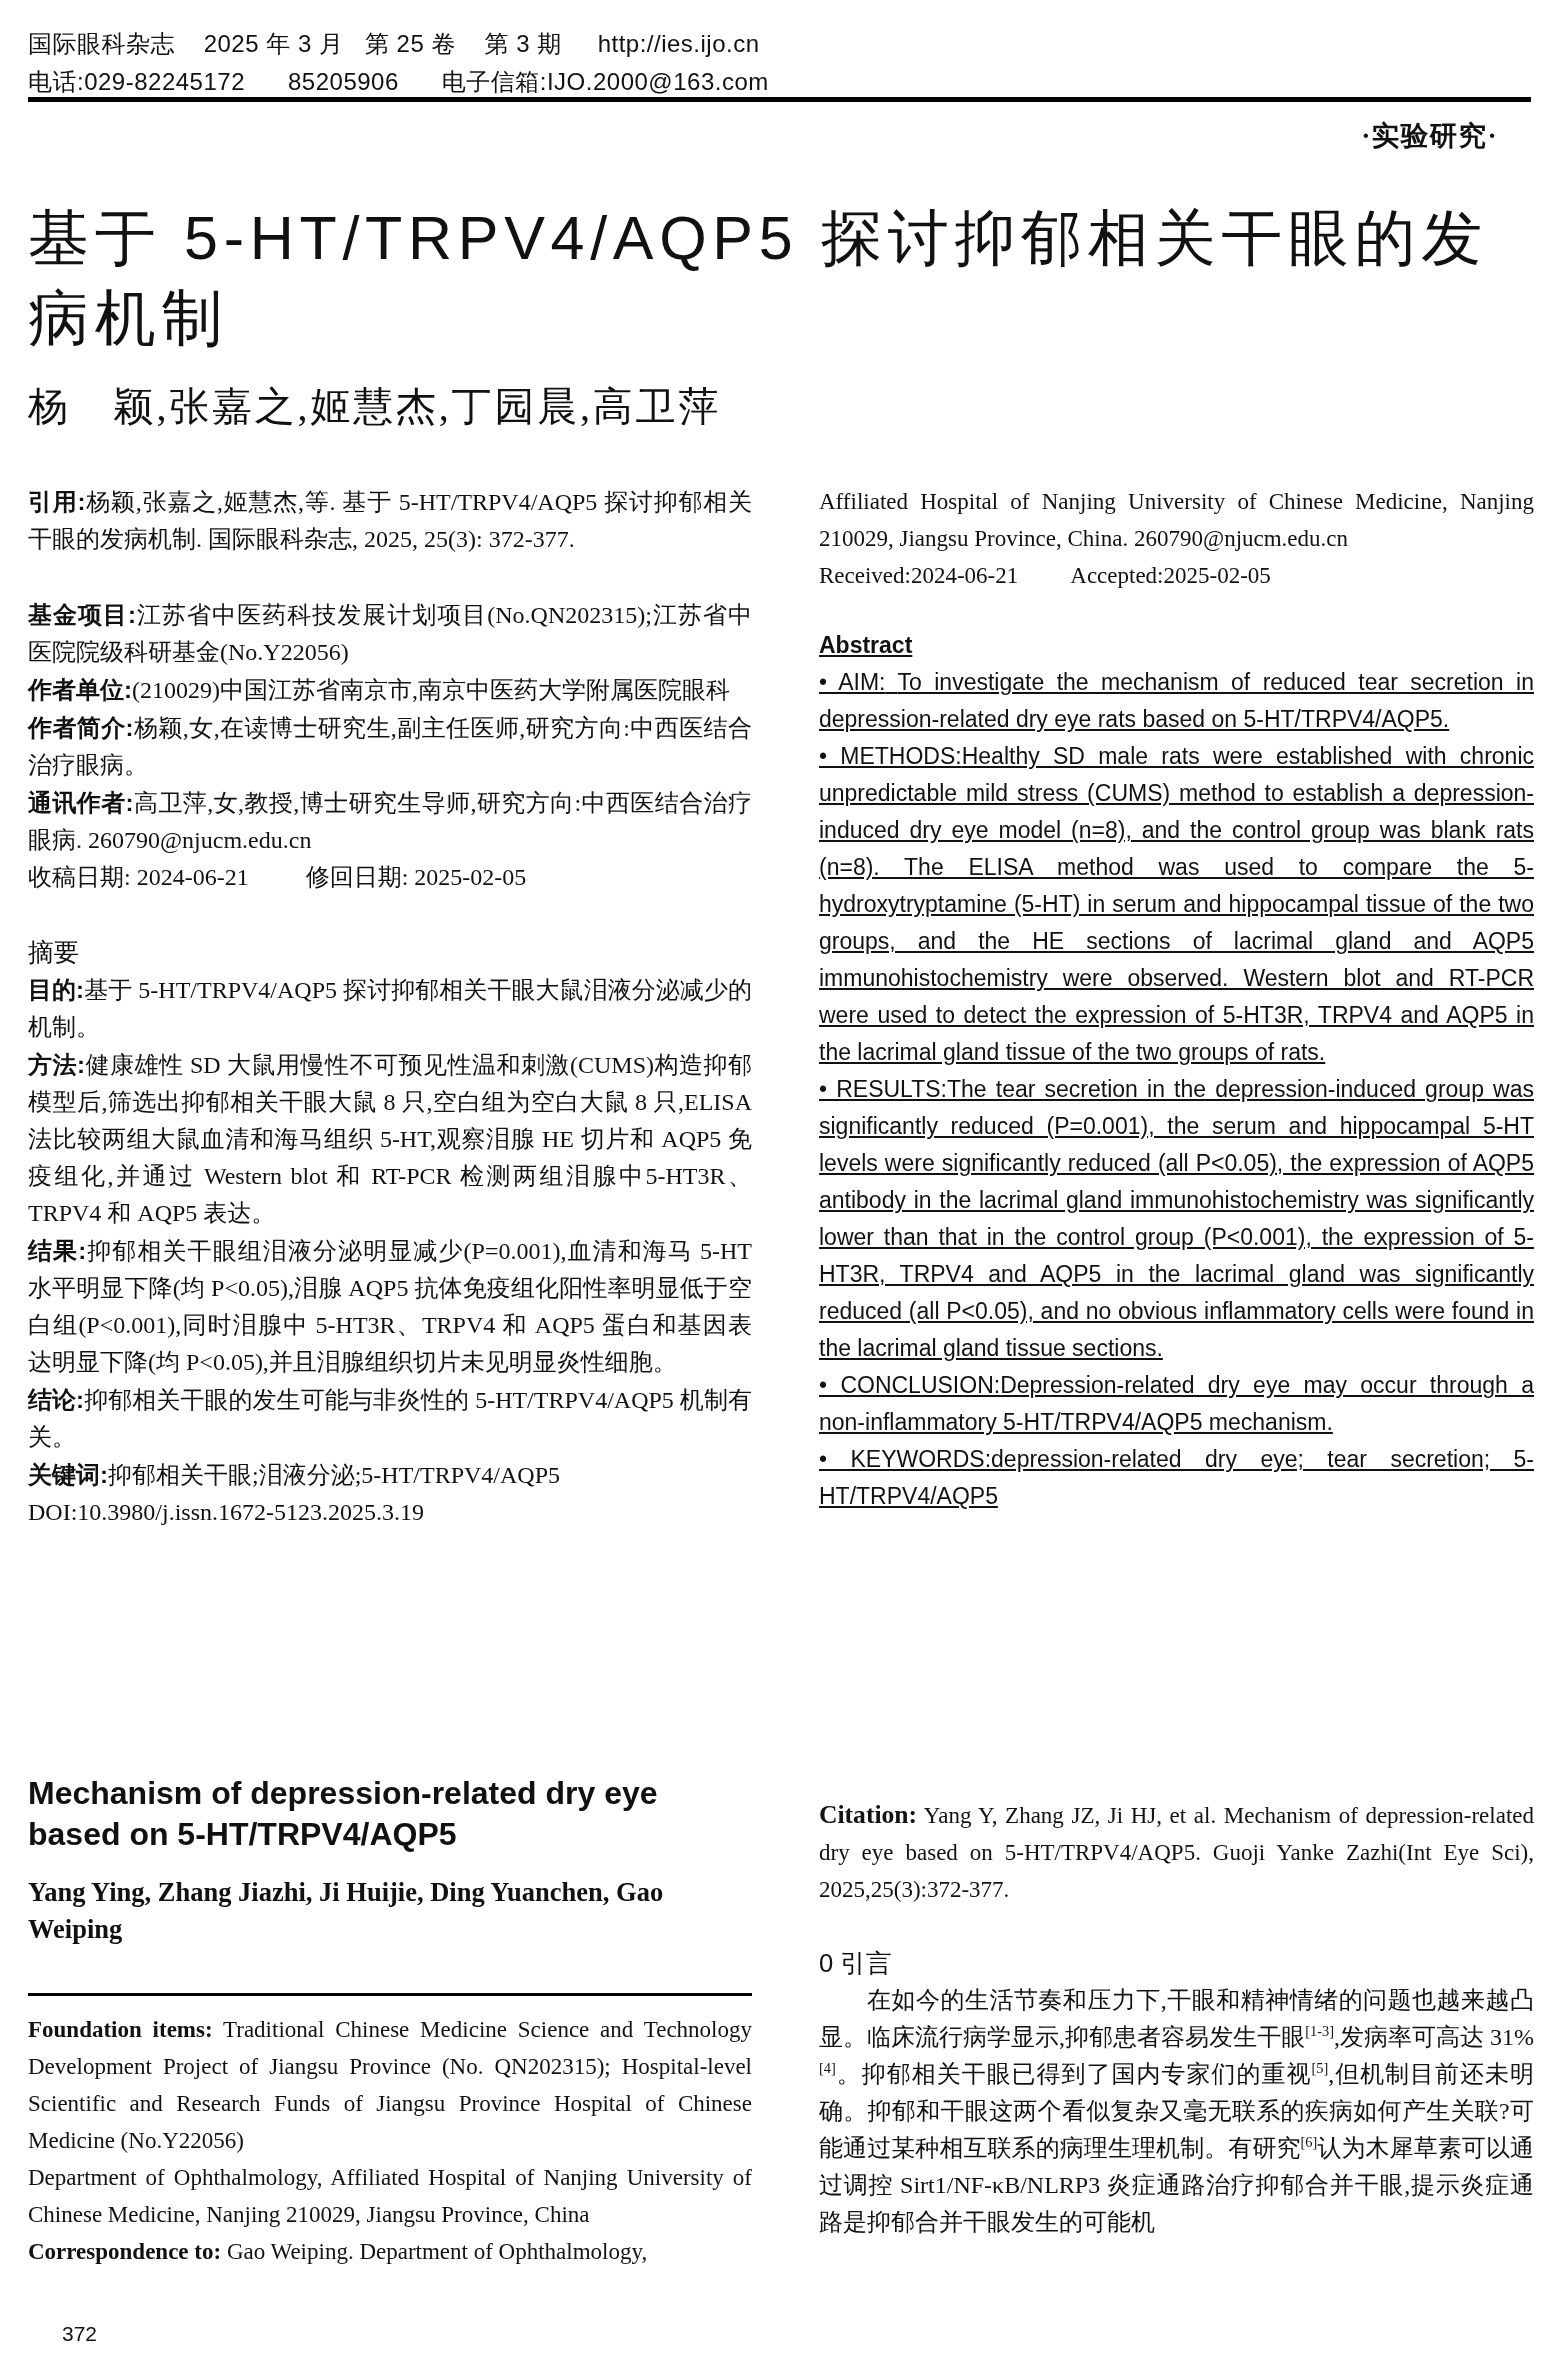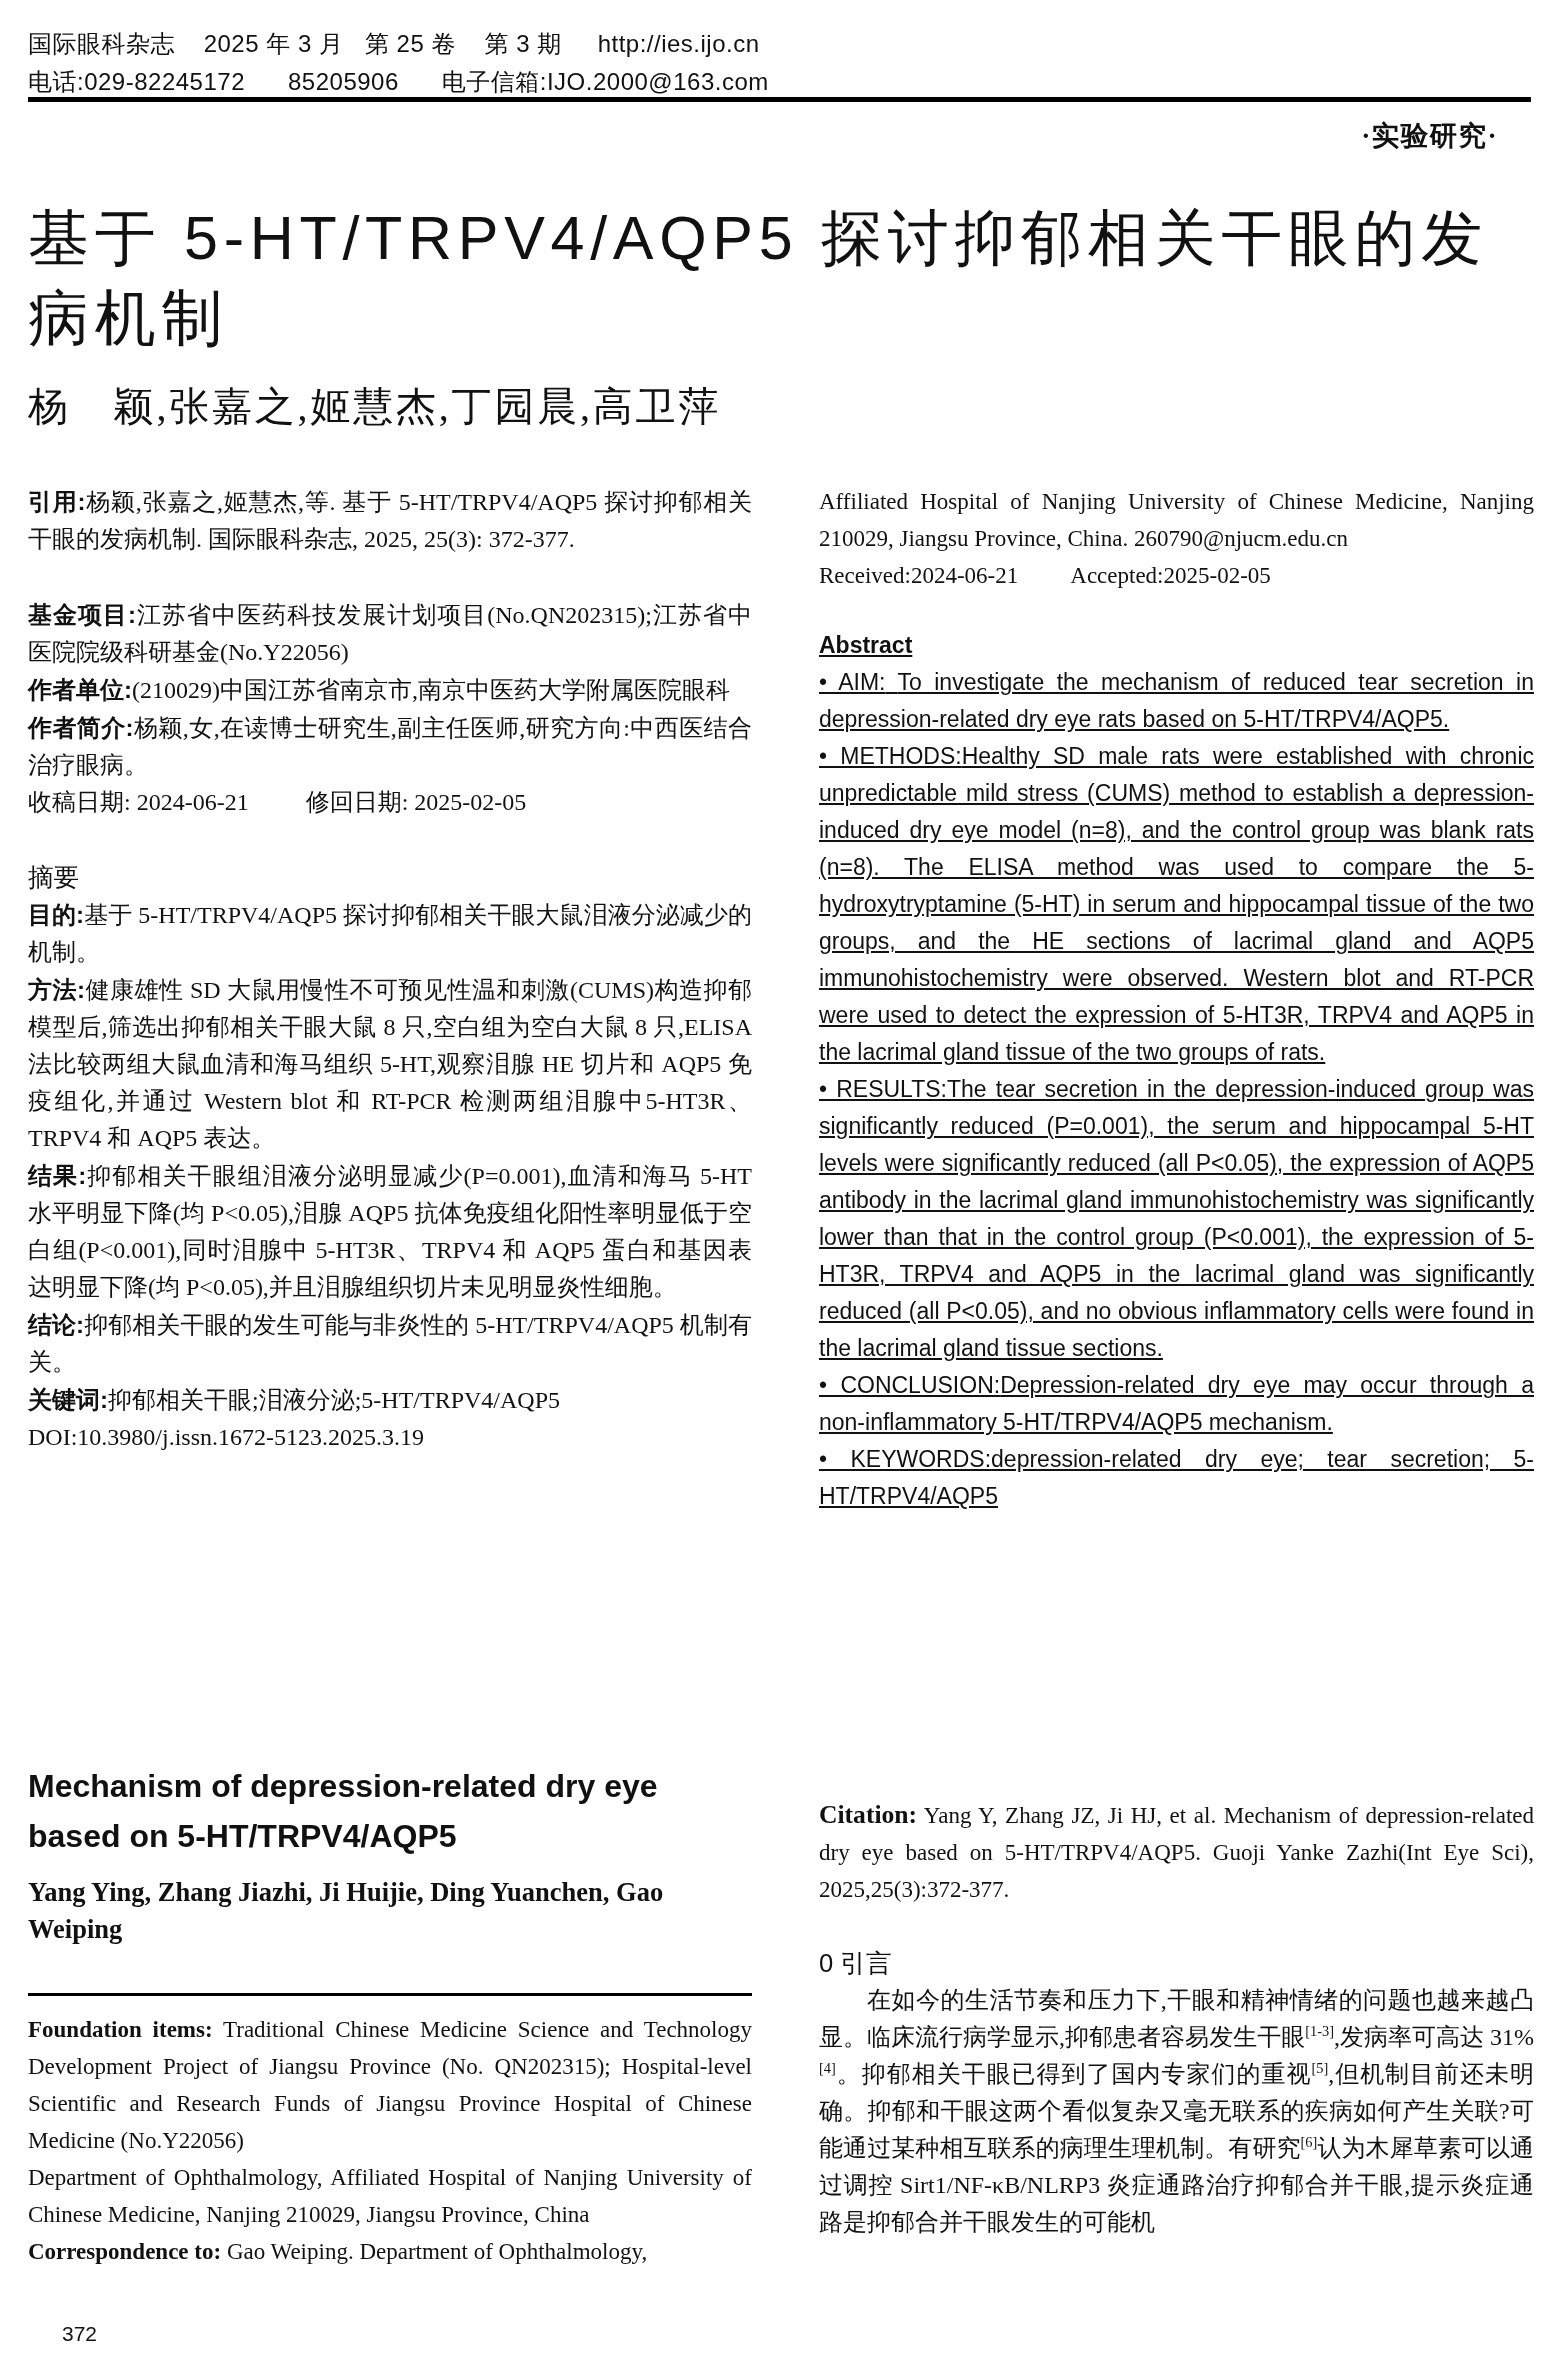--- a/index.html
+++ b/index.html
@@ -10,21 +10,21 @@
   .section-tag { right:62px; top:118px; font-size:27.5px; font-family:"Liberation Serif",serif; font-weight:bold; letter-spacing:1.4px; }
   .title { left:28px; top:198px; width:1515px; font-family:"Liberation Sans","DejaVu Sans",sans-serif; font-size:61px; line-height:80px; letter-spacing:5.7px; }
   .authors-cn { left:28px; top:379px; font-size:40px; letter-spacing:2.8px; font-family:"Liberation Serif",serif; }
   .col-left { left:28px; width:724px; }
   .col-right { left:819px; width:715px; }
   .p { font-size:24px; line-height:37px; text-align:justify; margin:0; }
   .p b.lbl { font-family:"Liberation Sans","DejaVu Sans",sans-serif; font-weight:bold; }
   .abs-en .p { font-family:"Liberation Sans","DejaVu Sans",sans-serif; font-size:23px; line-height:37px;text-decoration:underline; }
   .abs-heading { font-family:"Liberation Sans","DejaVu Sans",sans-serif; font-weight:bold; font-size:33px; }
   .zhaiyao { font-size:25.6px; font-family:"Liberation Sans",sans-serif; }
-  .en-title { font-family:"Liberation Sans","DejaVu Sans",sans-serif; font-weight:bold; font-size:32px; line-height:50px; }
+  .en-title { font-family:"Liberation Sans","DejaVu Sans",sans-serif; font-weight:bold; font-size:32px; line-height:41px;margin-top:12px; }
   .en-authors { font-family:"Liberation Serif",serif; font-weight:bold; font-size:26.5px; line-height:37px; }
   .rule-mid { left:28px; top:1993px; width:724px; height:2.8px; background:#000; }
   .foot { font-size:23px; line-height:37px; text-align:justify; }
   .page-no { left:62px; top:2322px; font-family:"Liberation Sans",sans-serif; font-size:21px; }
   .intro-h { font-family:"Liberation Sans","DejaVu Sans",sans-serif; font-size:25.6px; }
   .indent { text-indent:2em; }
   sup { font-size:60%; vertical-align:super; line-height:0; }
 </style>
 </head>
 <body>
@@ -36,20 +36,21 @@
 
 <div class="abs title">基于 5-HT/TRPV4/AQP5 探讨抑郁相关干眼的发病机制</div>
 <div class="abs authors-cn">杨　颖,张嘉之,姬慧杰,丁园晨,高卫萍</div>
 
 <div class="abs col-left" style="top:483px;">
   <p class="p"><b class="lbl">引用:</b><span>杨颖,张嘉之,姬慧杰,等. 基于 5-HT/TRPV4/AQP5 探讨抑郁相关干眼的发病机制. 国际眼科杂志, 2025, 25(3): 372-377.</span></p>
   <div style="height:38px"></div>
   <p class="p"><b class="lbl">基金项目:</b><span>江苏省中医药科技发展计划项目(No.QN202315);江苏省中医院院级科研基金(No.Y22056)</span></p>
   <p class="p"><b class="lbl">作者单位:</b><span>(210029)中国江苏省南京市,南京中医药大学附属医院眼科</span></p>
   <p class="p"><b class="lbl">作者简介:</b><span>杨颖,女,在读博士研究生,副主任医师,研究方向:中西医结合治疗眼病。</span></p>
+  <p class="p"><b class="lbl">通讯作者:</b><span>高卫萍,女,教授,博士研究生导师,研究方向:中西医结合治疗眼病. 260790@njucm.edu.cn</span></p>
   <p class="p"><span>收稿日期: 2024-06-21</span><span style="display:inline-block;width:57px"></span><span>修回日期: 2025-02-05</span></p>
   <div style="height:38px"></div>
   <p class="p zhaiyao">摘要</p>
   <p class="p"><b class="lbl">目的:</b><span>基于 5-HT/TRPV4/AQP5 探讨抑郁相关干眼大鼠泪液分泌减少的机制。</span></p>
   <p class="p"><b class="lbl">方法:</b><span>健康雄性 SD 大鼠用慢性不可预见性温和刺激(CUMS)构造抑郁模型后,筛选出抑郁相关干眼大鼠 8 只,空白组为空白大鼠 8 只,ELISA 法比较两组大鼠血清和海马组织 5-HT,观察泪腺 HE 切片和 AQP5 免疫组化,并通过 Western blot 和 RT-PCR 检测两组泪腺中5-HT3R、TRPV4 和 AQP5 表达。</span></p>
   <p class="p"><b class="lbl">结果:</b><span>抑郁相关干眼组泪液分泌明显减少(P=0.001),血清和海马 5-HT 水平明显下降(均 P&lt;0.05),泪腺 AQP5 抗体免疫组化阳性率明显低于空白组(P&lt;0.001),同时泪腺中 5-HT3R、TRPV4 和 AQP5 蛋白和基因表达明显下降(均 P&lt;0.05),并且泪腺组织切片未见明显炎性细胞。</span></p>
   <p class="p"><b class="lbl">结论:</b><span>抑郁相关干眼的发生可能与非炎性的 5-HT/TRPV4/AQP5 机制有关。</span></p>
   <p class="p"><b class="lbl">关键词:</b><span>抑郁相关干眼;泪液分泌;5-HT/TRPV4/AQP5</span></p>
   <p class="p">DOI:10.3980/j.issn.1672-5123.2025.3.19</p>
 </div>

